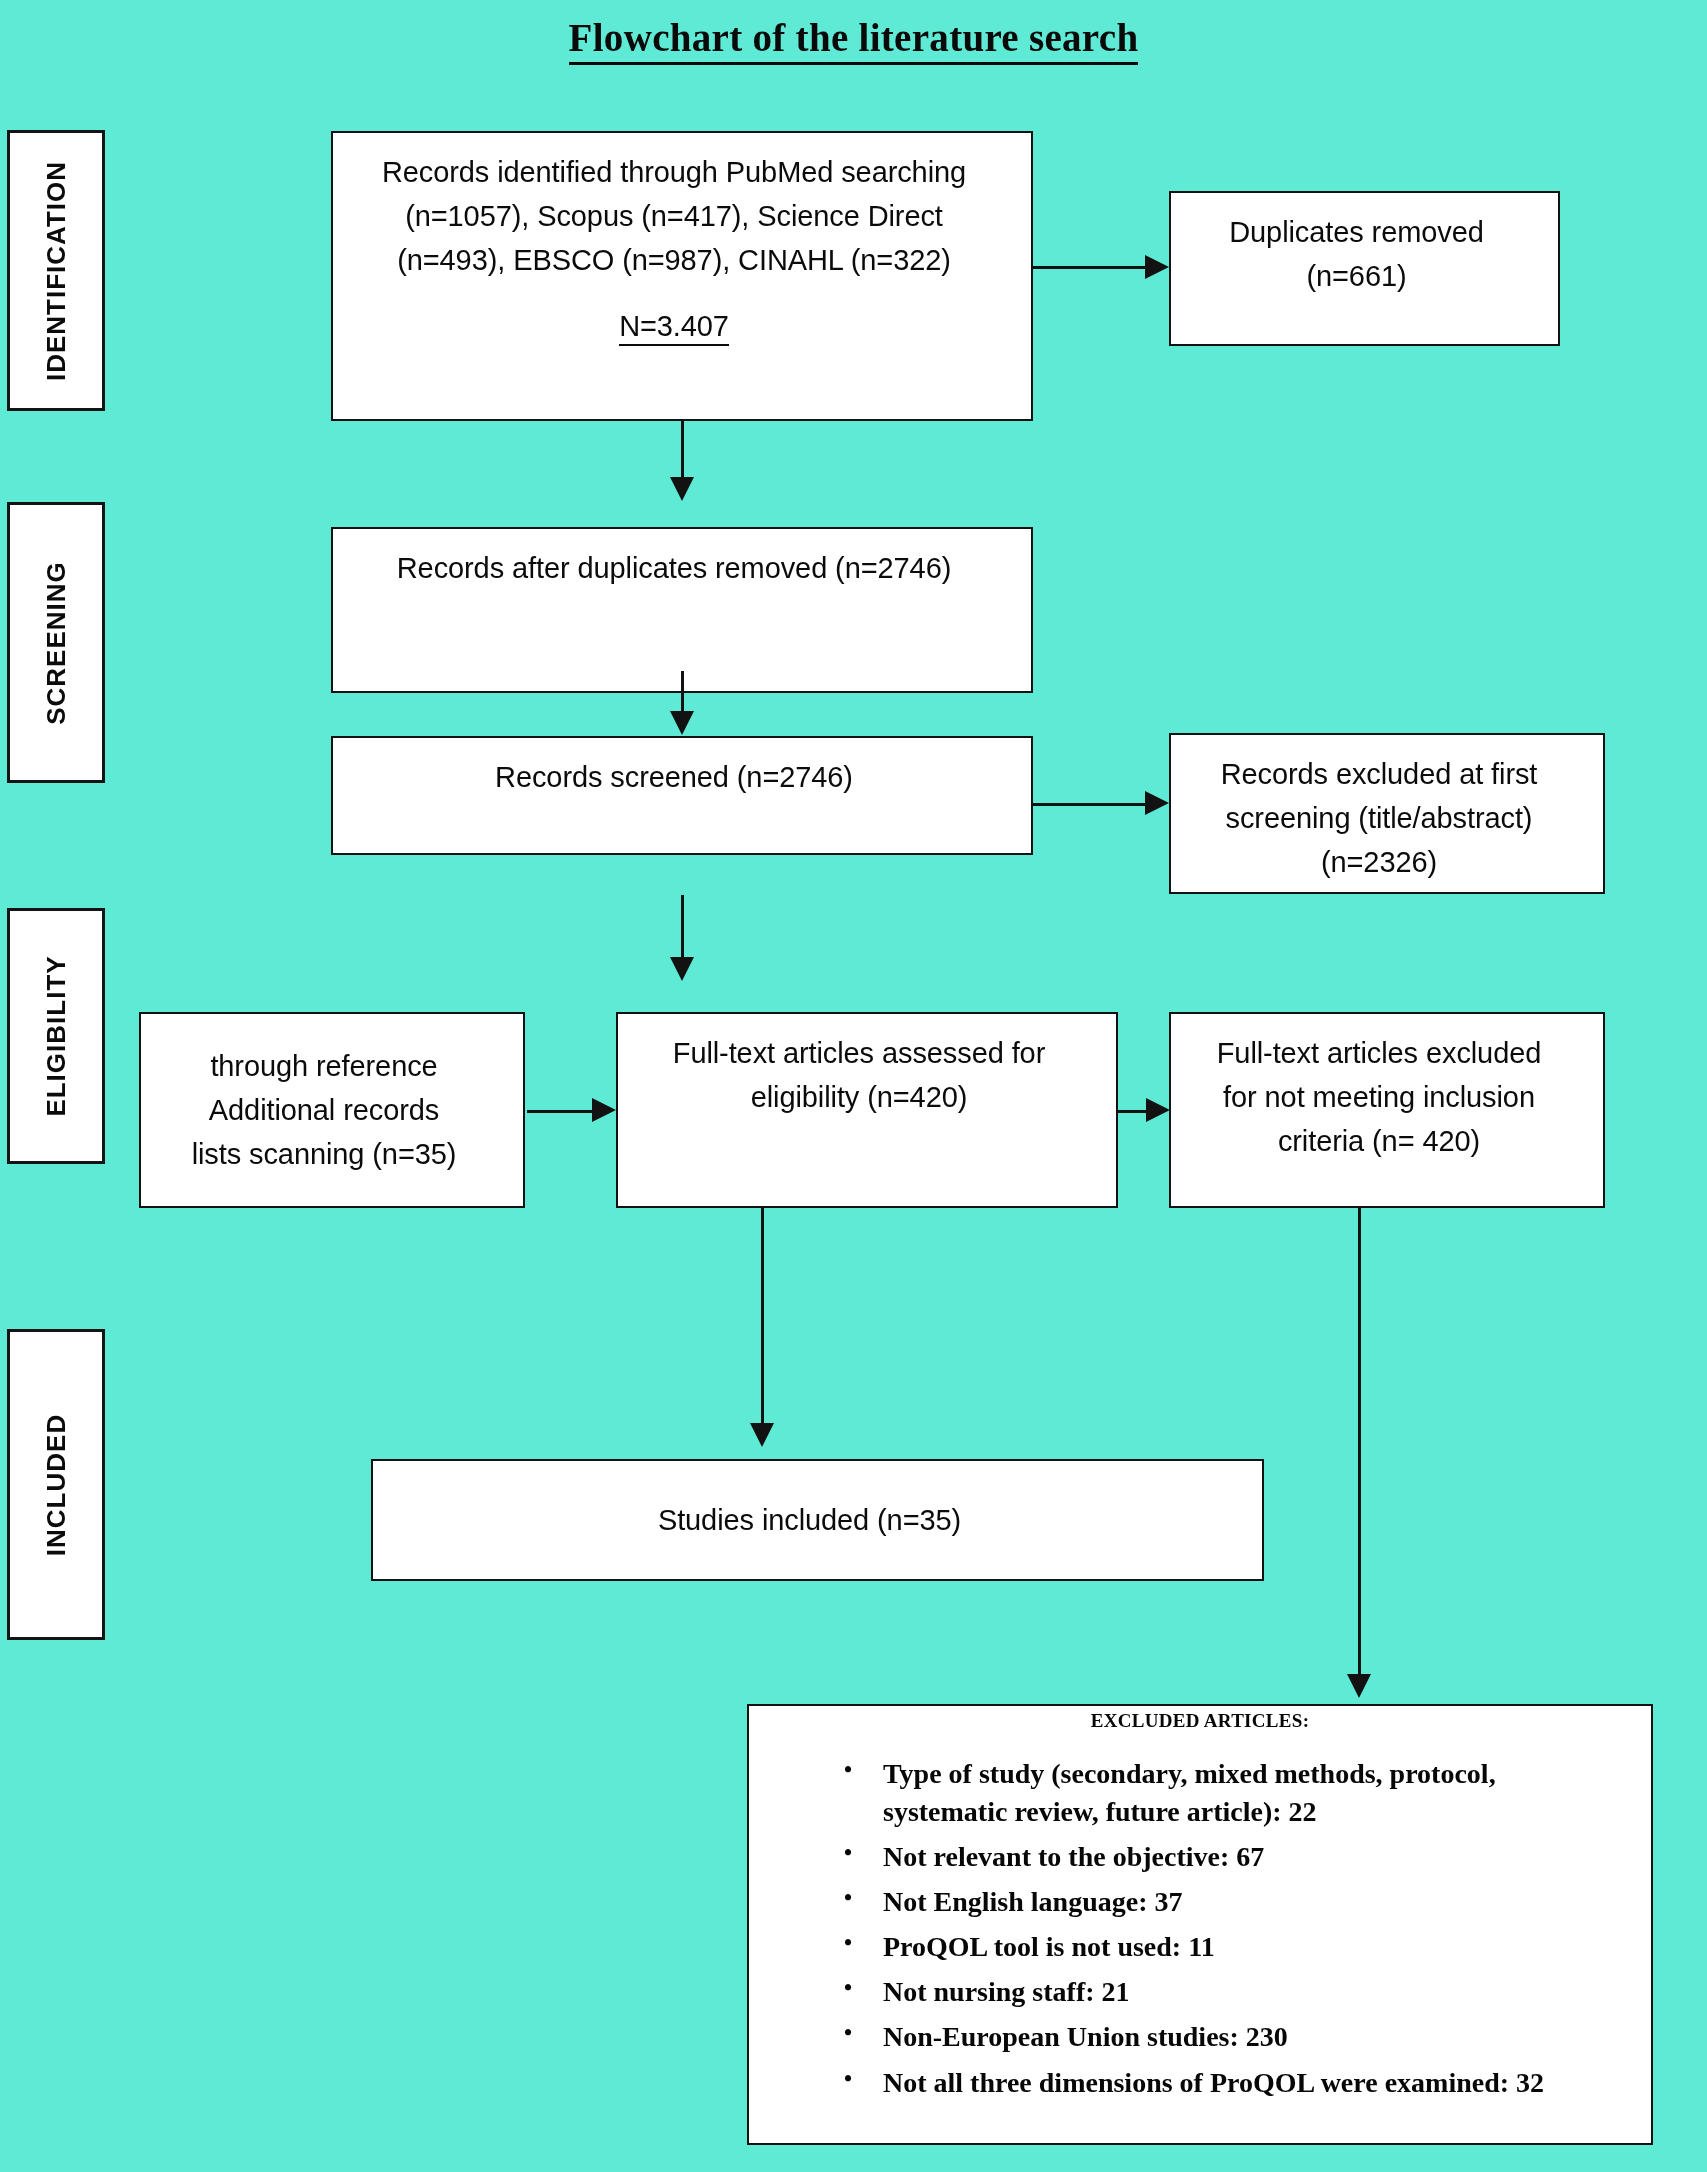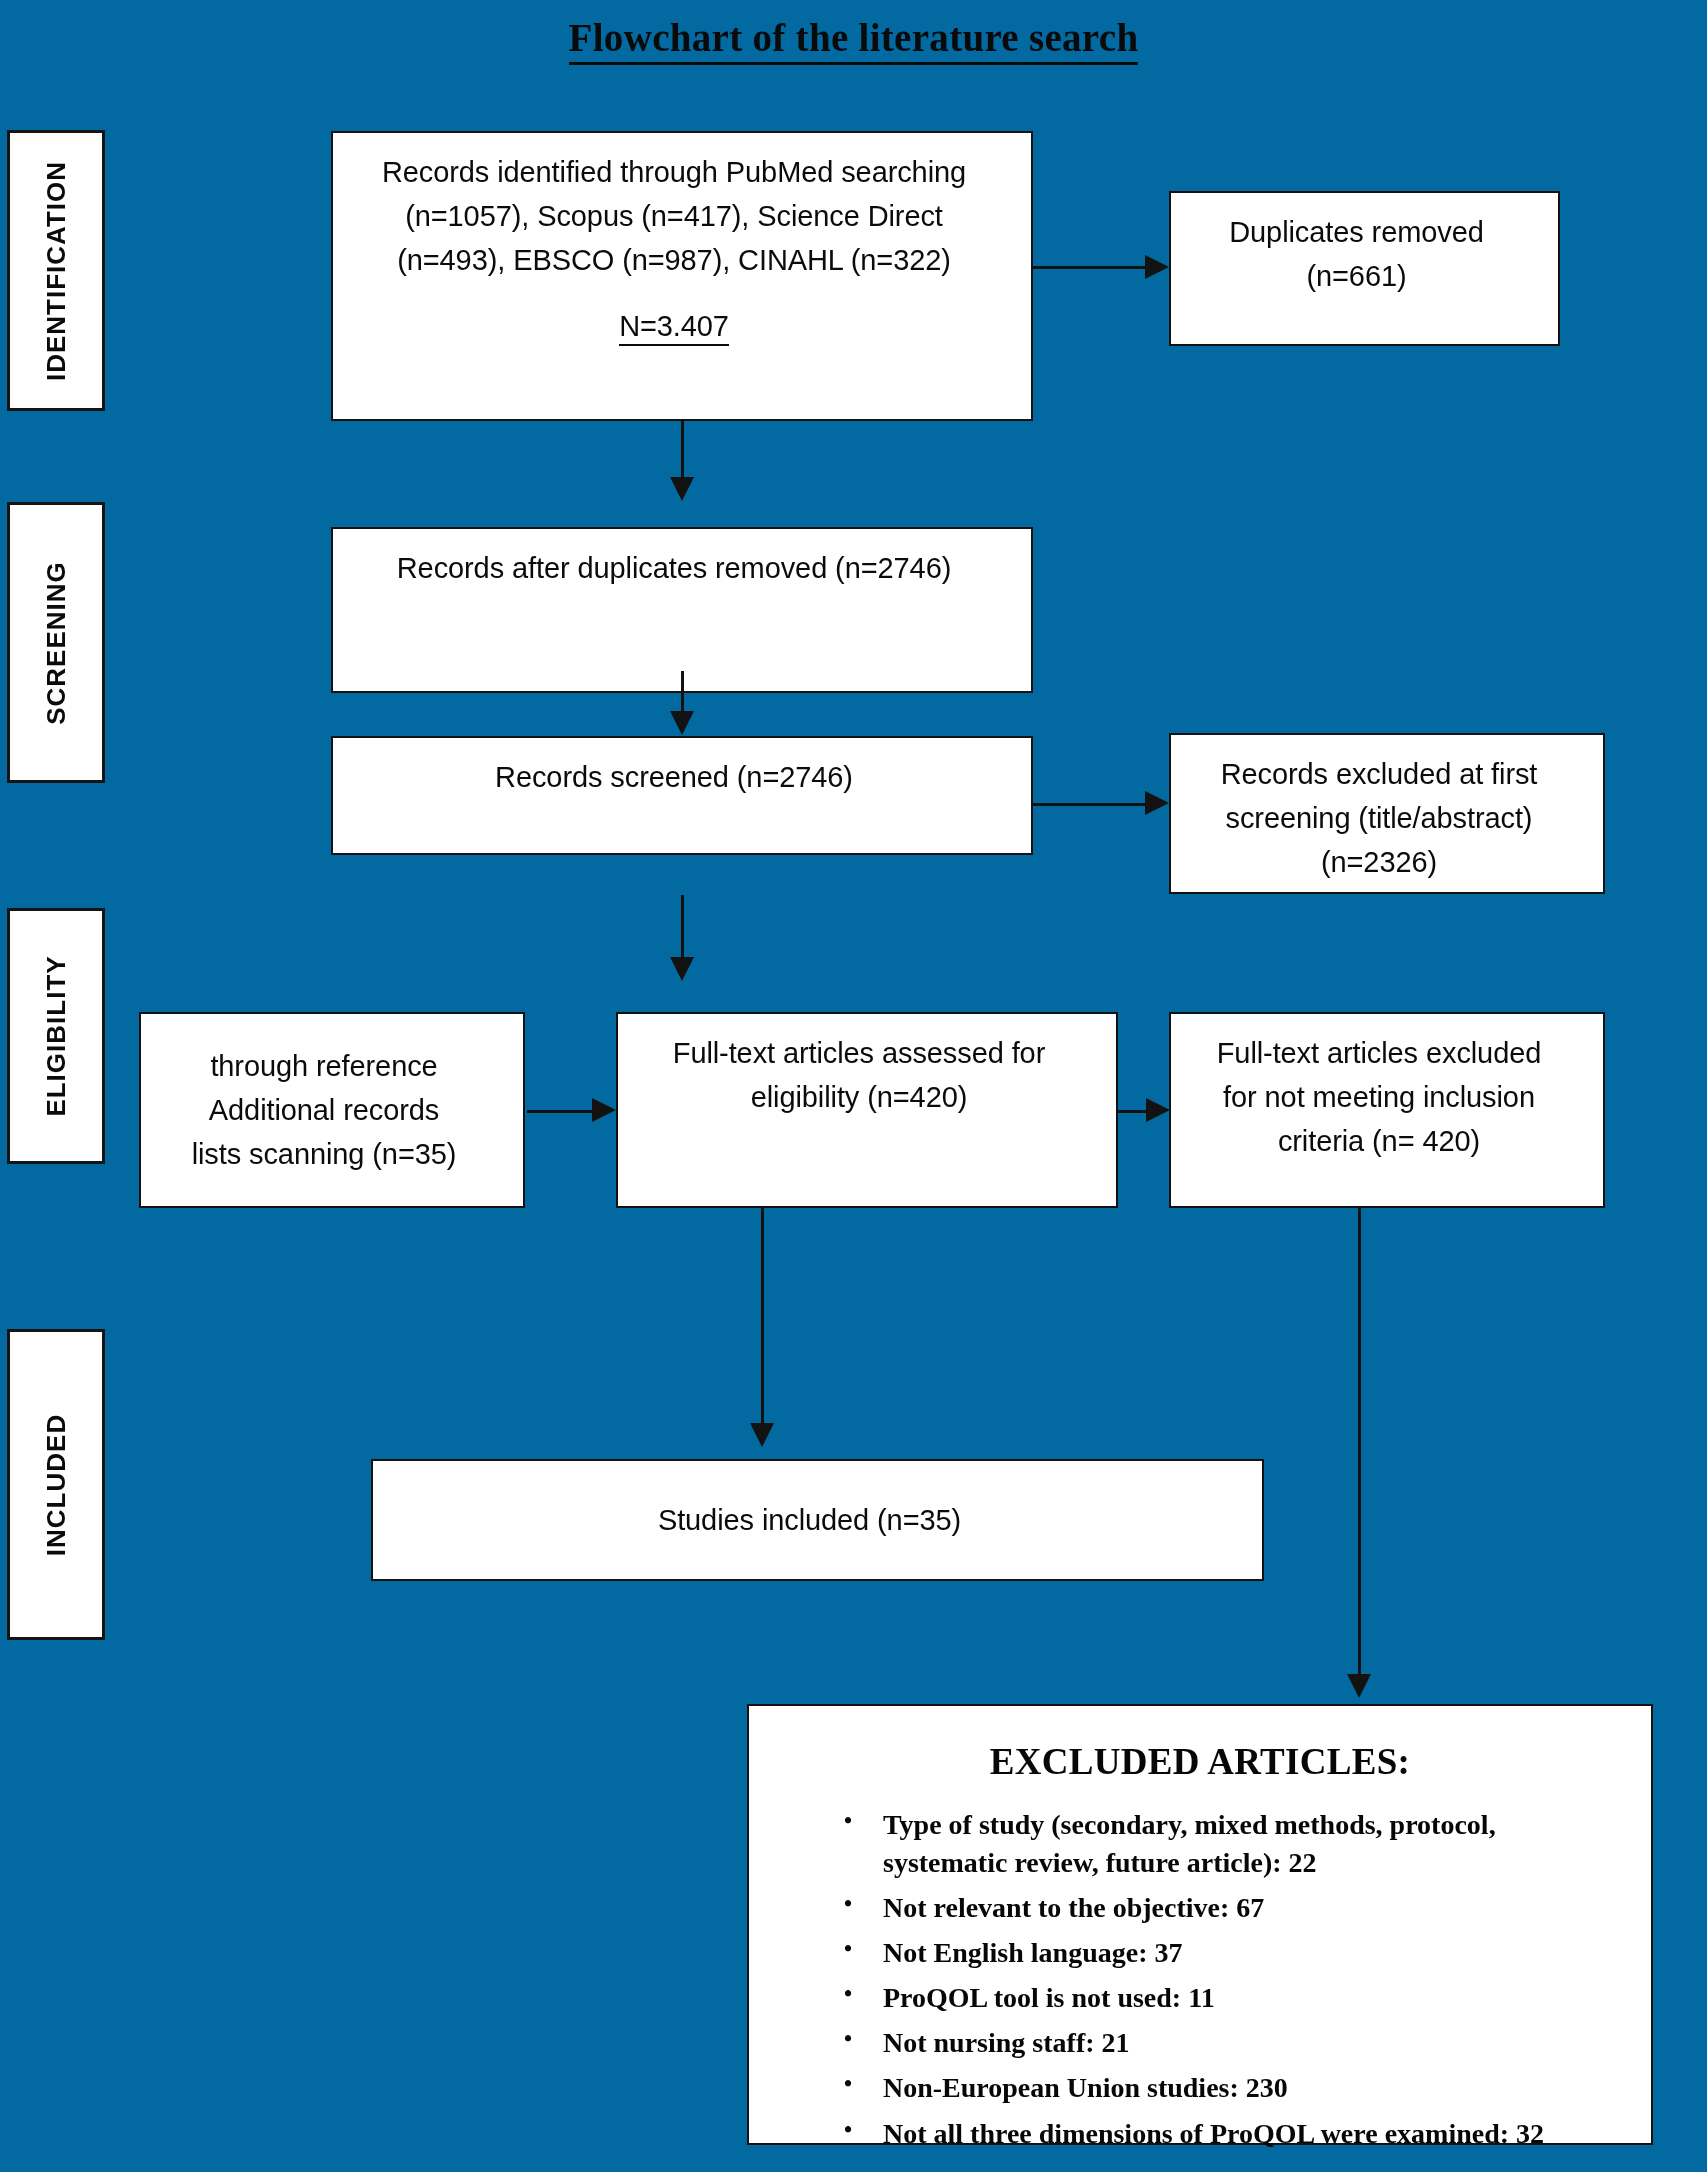--- a/index.html
+++ b/index.html
@@ -5,21 +5,21 @@
 <style>
   html, body {
     margin: 0;
     padding: 0;
     background: #ffffff;
   }
   #page {
     position: relative;
     width: 1707px;
     height: 2172px;
-    background: #0369a1;
+    background: #5eead4;
     font-family: "Liberation Sans", sans-serif;
     overflow: hidden;
   }
 
   
   #chart-title {
     position: absolute;
     left: 0;
     top: 15px;
     width: 1707px;
@@ -113,22 +113,22 @@
     position: absolute;
     box-sizing: border-box;
     border: 2.5px solid #121212;
     background: #ffffff;
     font-family: "Liberation Serif", serif;
     color: #070707;
   }
   #excluded-heading {
     text-align: center;
     font-weight: bold;
-    font-size: 37px;
-    margin-top: 34px;
+    font-size: 19px;
+    margin-top: 4px;
     letter-spacing: 0.3px;
   }
   #excluded-list {
     margin: 23px 35px 0 95px;
     padding: 0;
     list-style: none;
   }
   #excluded-list li {
     position: relative;
     font-weight: bold;

